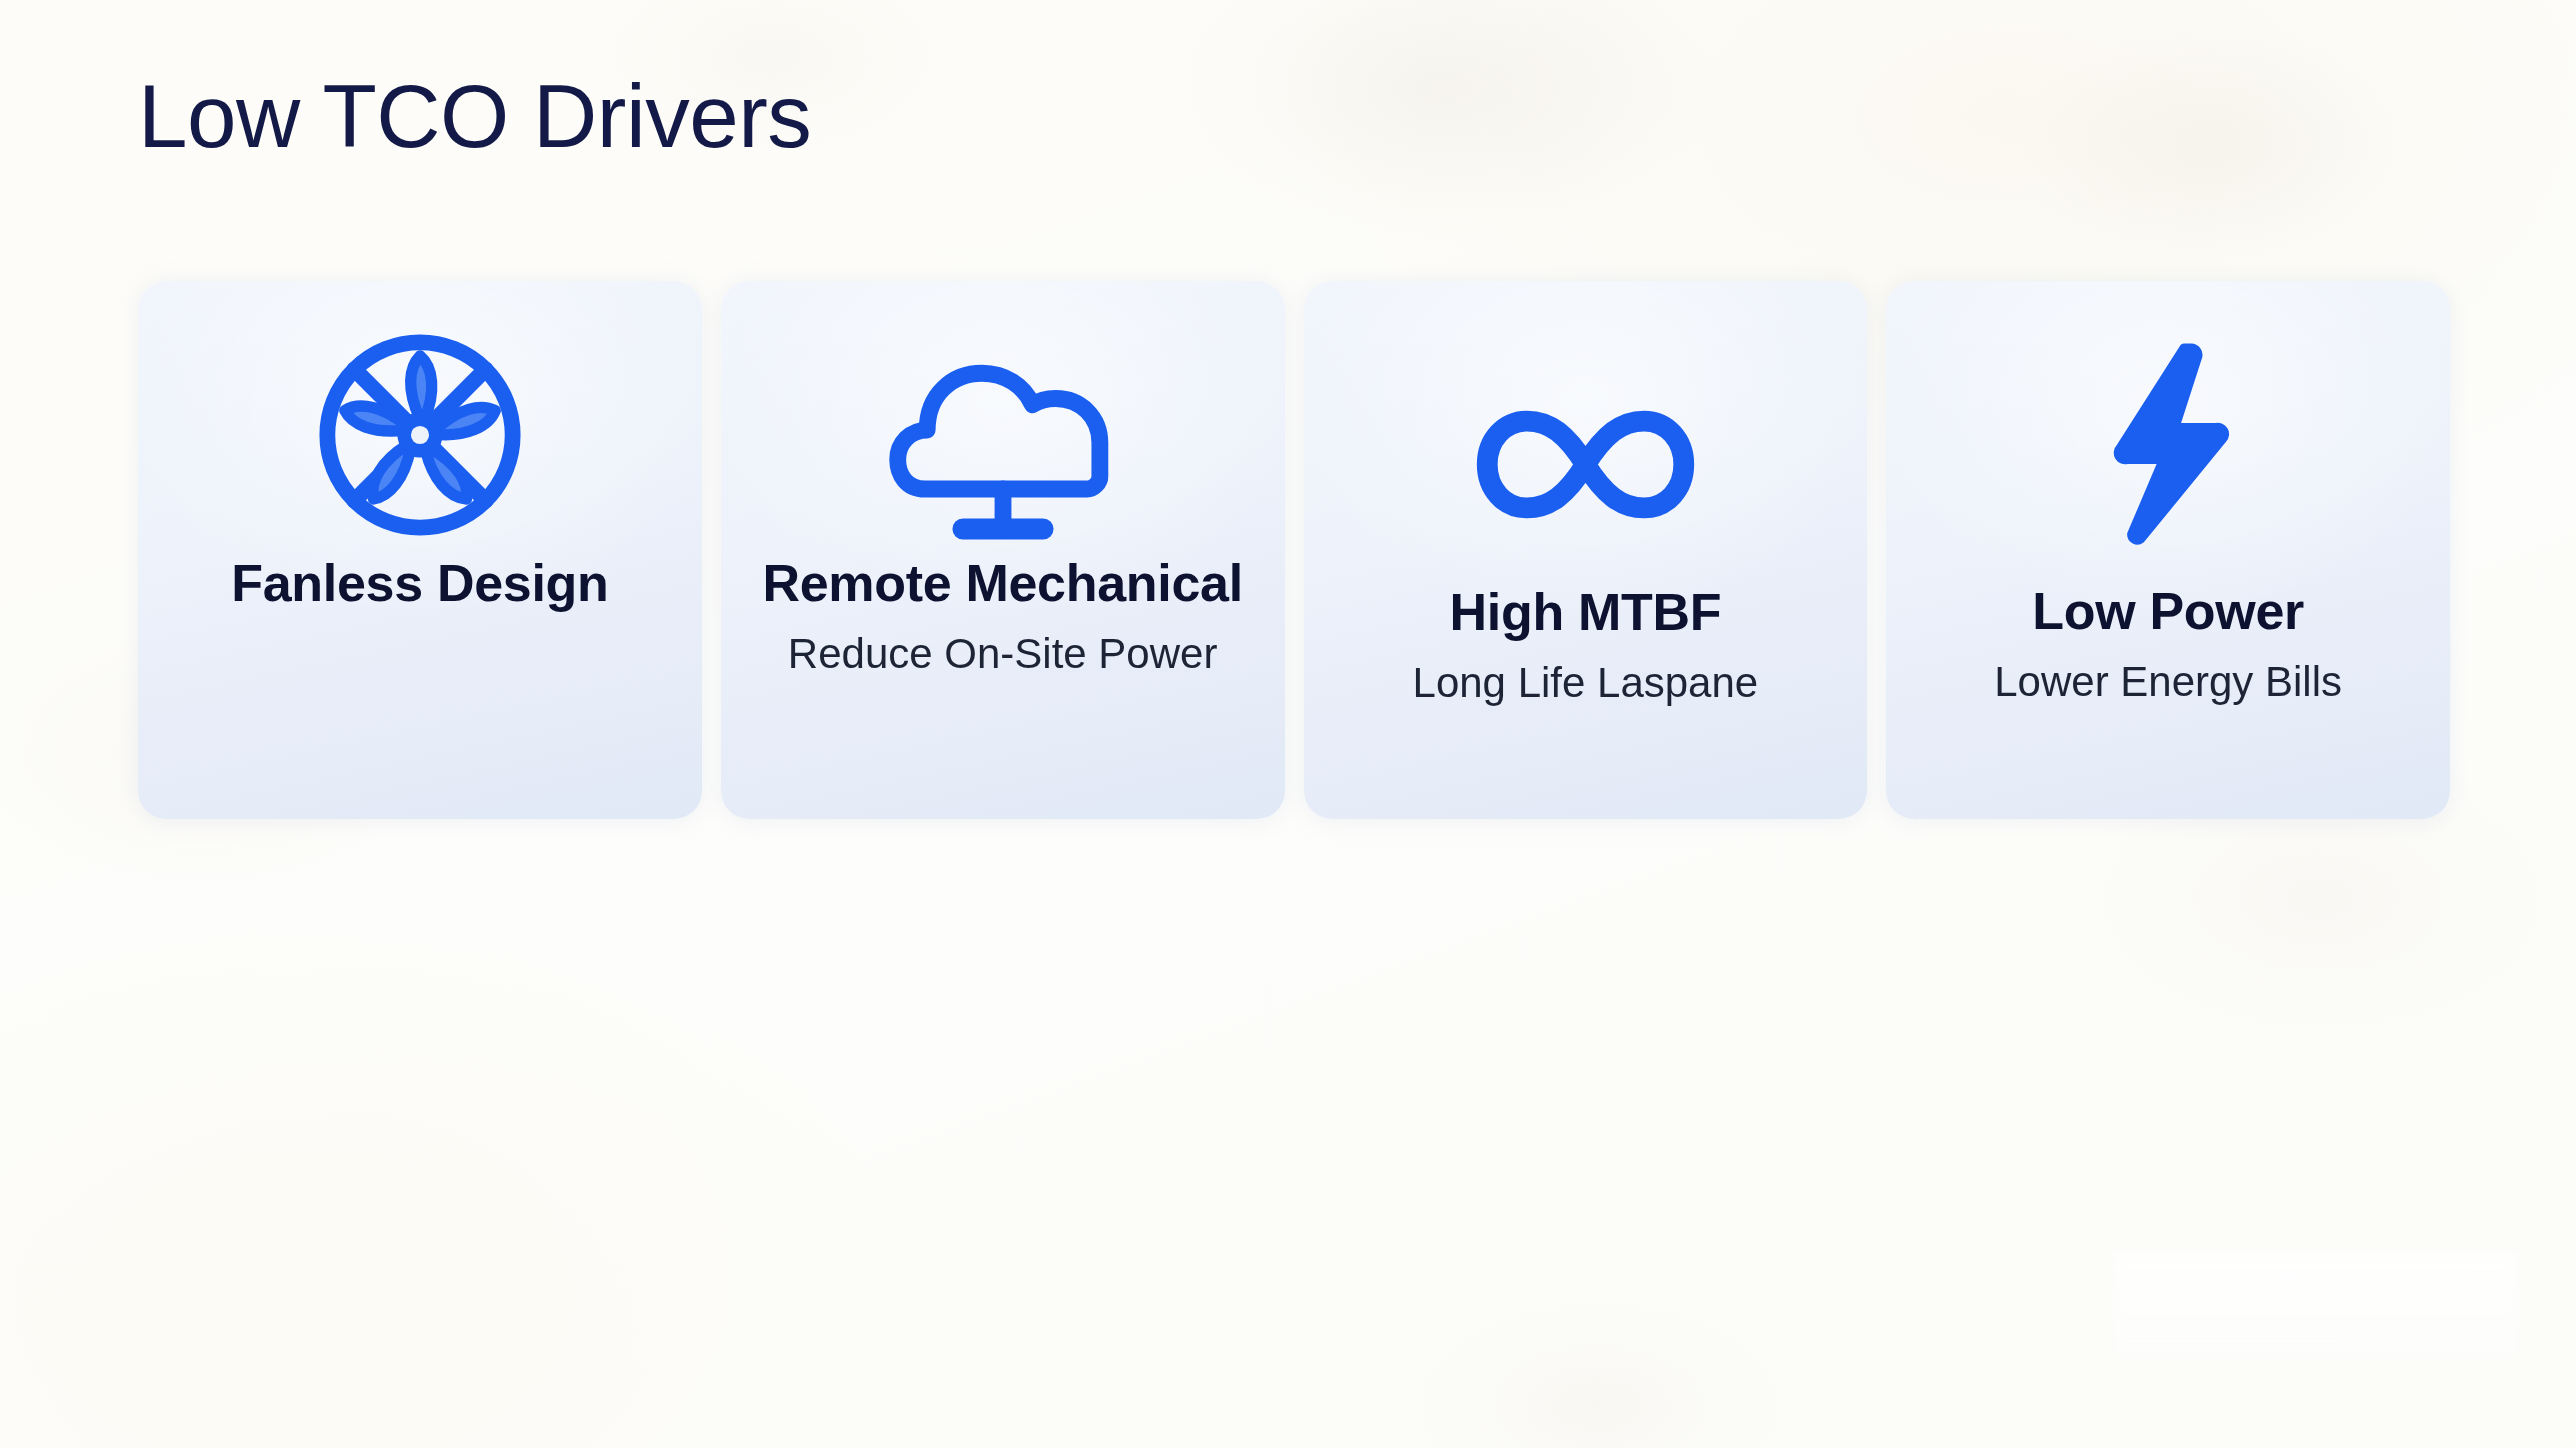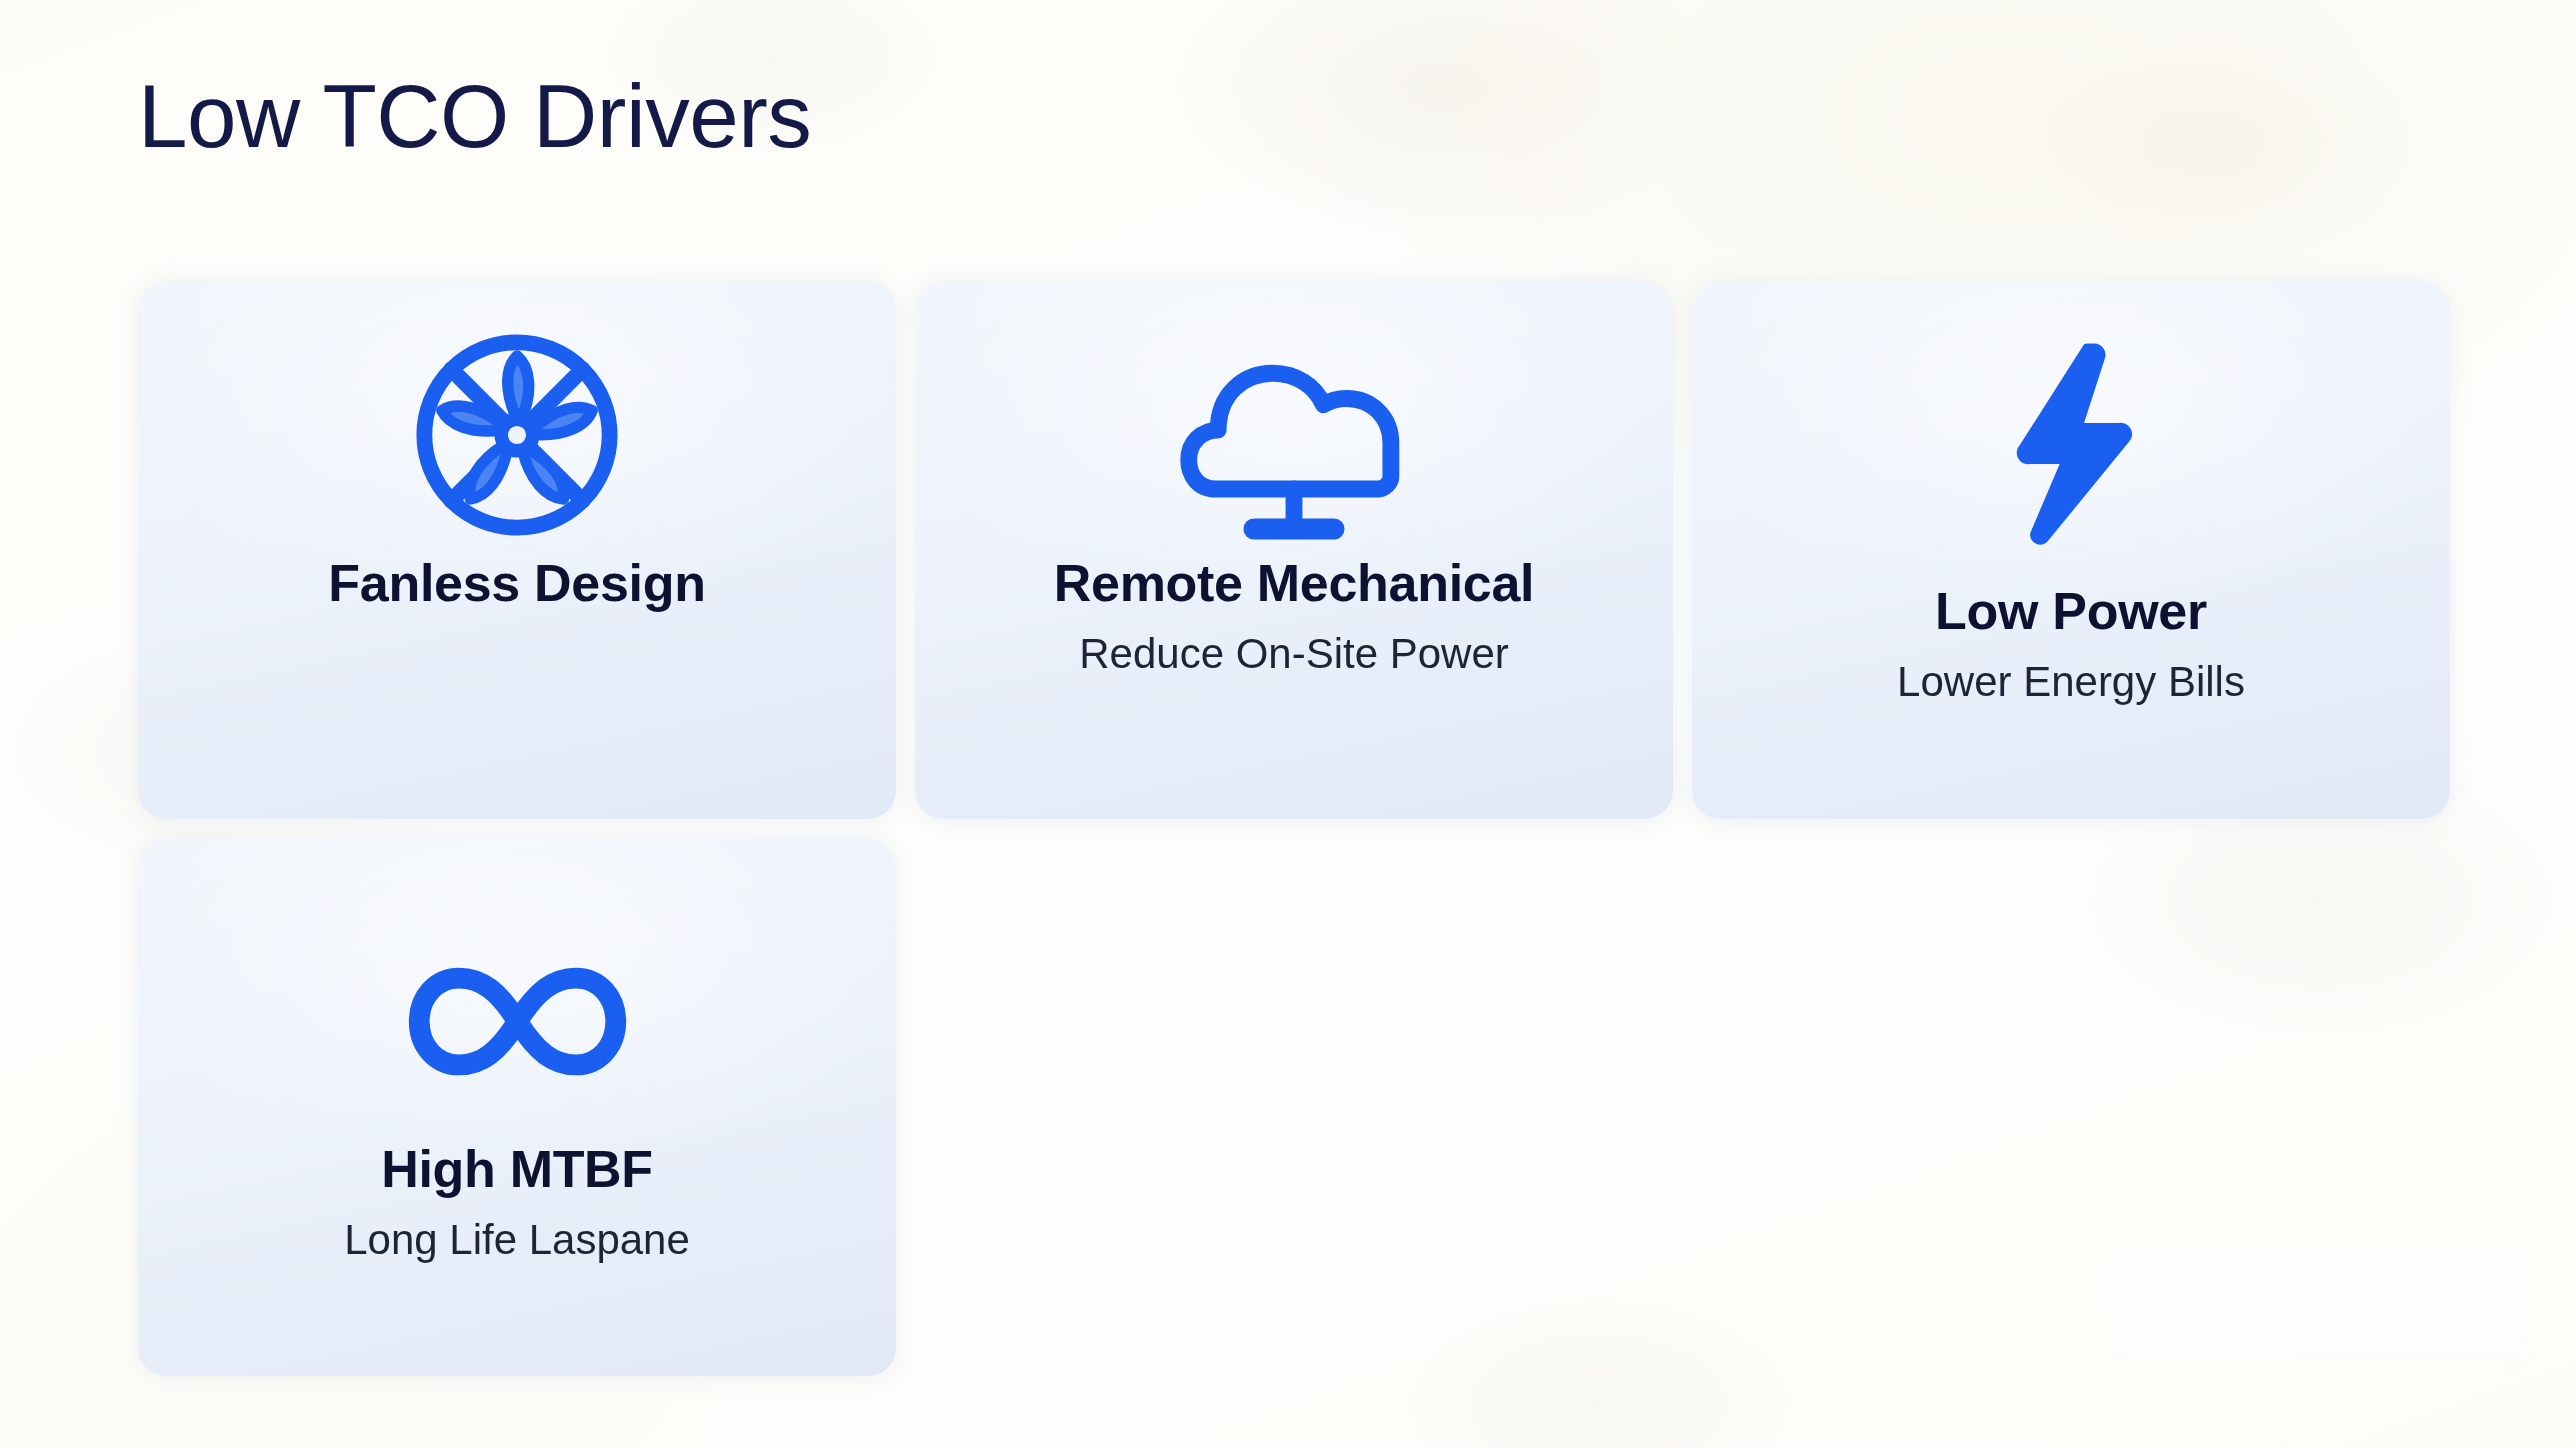--- a/index.html
+++ b/index.html
@@ -68,21 +68,21 @@
   }
 
   
   .card-grid {
     position: absolute;
     left: 138px;
     top: 281px;
     width: 2312px;
     height: 1095px;
     display: grid;
-    grid-template-columns: 1fr 1fr 1fr;
+    grid-template-columns: 1fr 1fr 1fr 1fr;
     grid-template-rows: 1fr 1fr;
     column-gap: 49px;
     row-gap: 36px;
     z-index: 3;
     gap: 19px;
   }
 
   .card {
     position: relative;
     border-radius: 28px;
@@ -195,43 +195,43 @@
             <path d="M55 76 L55 92"></path>
 
             <path d="M36 95 L74 95" stroke-width="10"></path>
           </g>
         </svg>
       </div>
       <h2 class="card-title">Remote Mechanical</h2>
       <p class="card-sub">Reduce On-Site Power</p>
     </div>
 
-    <div class="card card--power">
-      <div class="card-icon">
-        <svg width="142" height="209" viewBox="0 0 62 92" aria-hidden="true">
-          <path d="M38 4 L10 48 A3 3 0 0 0 13 53 L29 53 L15 86 A2.5 2.5 0 0 0 19 88 L55 44 A3 3 0 0 0 52 39 L34 39 L44 8 A3 3 0 0 0 41 4 Z" fill="#1a5ff0" stroke="#1a5ff0" stroke-width="4" stroke-linejoin="round"></path>
-        </svg>
-      </div>
-      <h2 class="card-title">Low Power</h2>
-      <p class="card-sub">Lower Energy Bills</p>
-    </div>
-
     <div class="card card--mtbf">
       <div class="card-icon">
         <svg width="223" height="121" viewBox="0 0 118 64" aria-hidden="true">
           <path d="M59 32
                    C49 16 40 9 28 9
                    C16 9 7 19 7 32
                    C7 45 16 55 28 55
                    C40 55 49 48 59 32
                    C69 16 78 9 90 9
                    C102 9 111 19 111 32
                    C111 45 102 55 90 55
                    C78 55 69 48 59 32 Z" fill="none" stroke="#1a5ff0" stroke-width="11" stroke-linecap="round" stroke-linejoin="round"></path>
         </svg>
       </div>
       <h2 class="card-title">High MTBF</h2>
       <p class="card-sub">Long Life Laspane</p>
     </div>
 
+    <div class="card card--power">
+      <div class="card-icon">
+        <svg width="142" height="209" viewBox="0 0 62 92" aria-hidden="true">
+          <path d="M38 4 L10 48 A3 3 0 0 0 13 53 L29 53 L15 86 A2.5 2.5 0 0 0 19 88 L55 44 A3 3 0 0 0 52 39 L34 39 L44 8 A3 3 0 0 0 41 4 Z" fill="#1a5ff0" stroke="#1a5ff0" stroke-width="4" stroke-linejoin="round"></path>
+        </svg>
+      </div>
+      <h2 class="card-title">Low Power</h2>
+      <p class="card-sub">Lower Energy Bills</p>
+    </div>
+
   </div>
 </div>
 
 
 </body></html>

